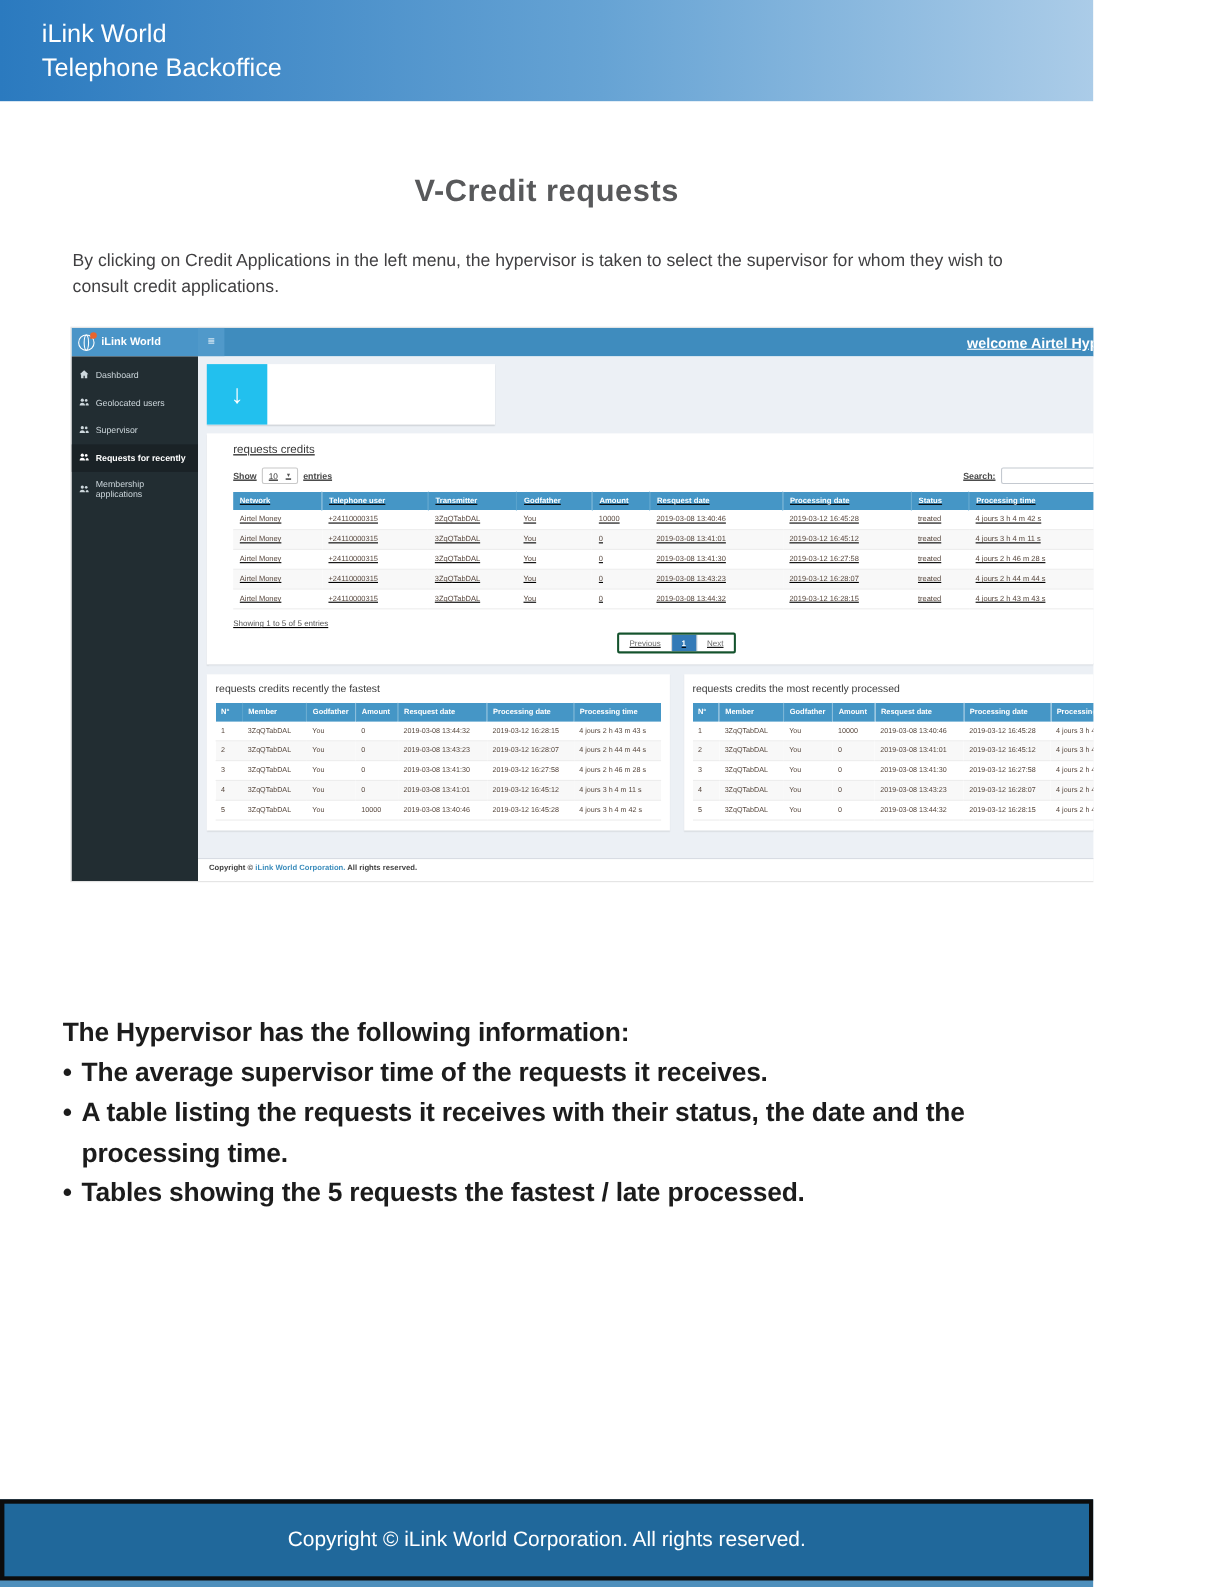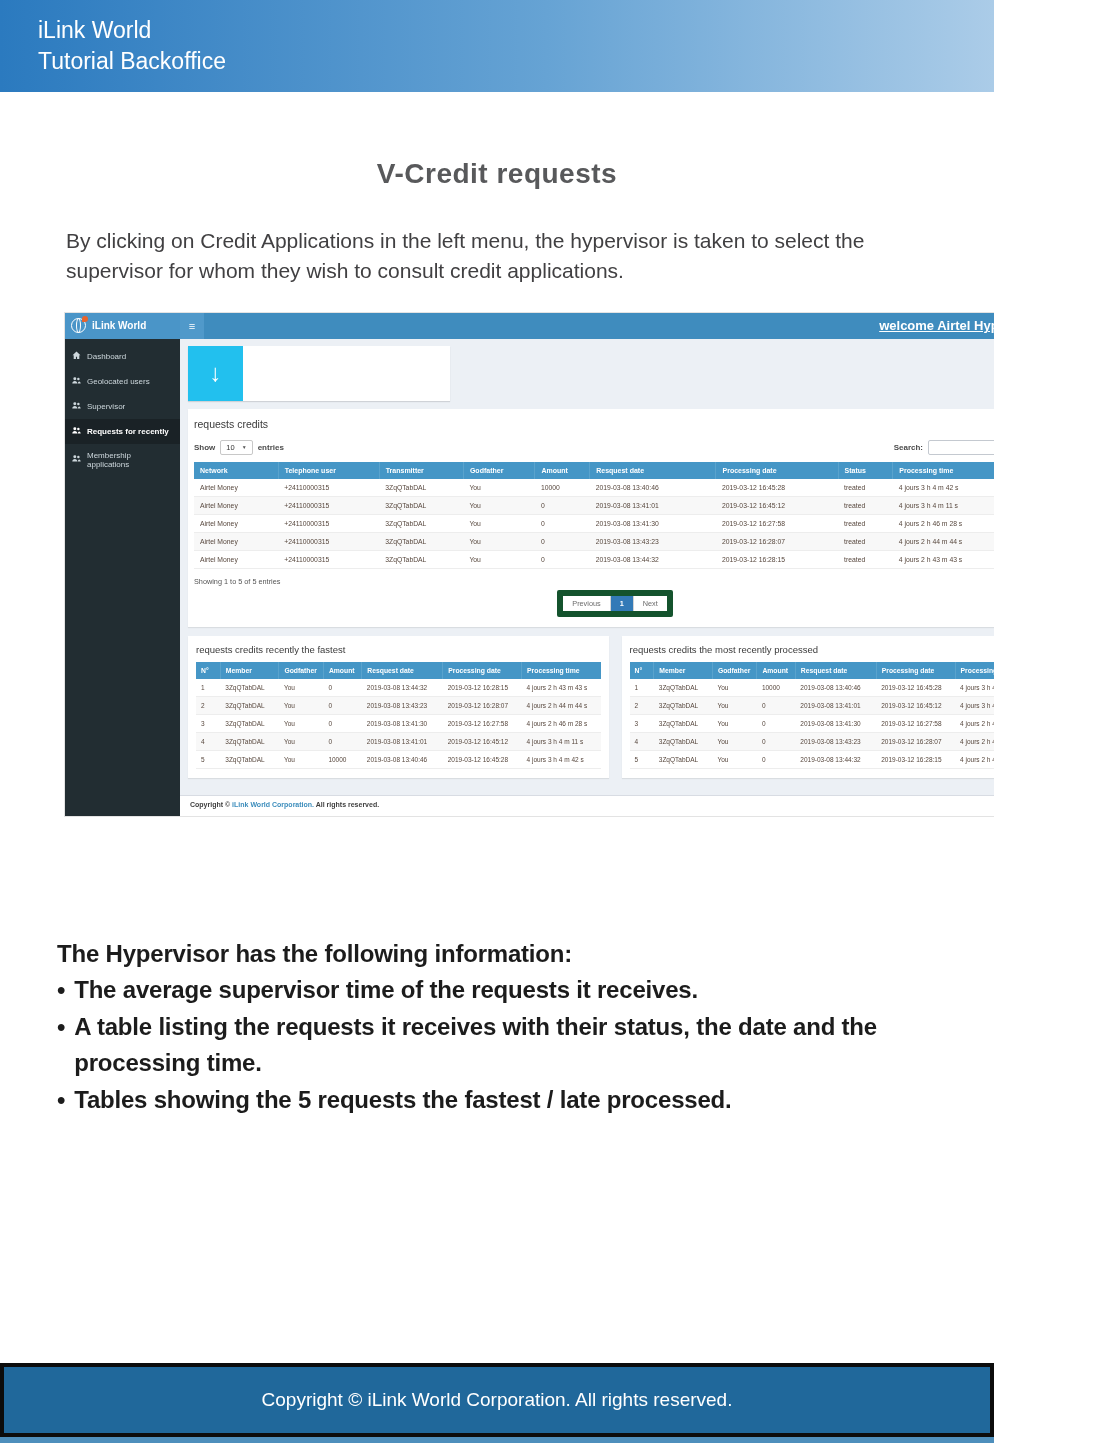--- a/index.html
+++ b/index.html
@@ -5,21 +5,21 @@
   * { margin:0; padding:0; box-sizing:border-box; }
   body { font-family:"Liberation Sans", sans-serif; background:#fff; }
   .page { position:relative; width:994px; height:1443px; background:#fff; overflow:hidden; }
 
   
   .banner { height:92px; background:linear-gradient(to right,#2b7abf 0%, #66a3d4 55%, #abcce8 100%);
             color:#fff; padding:15px 0 0 38px; font-size:23px; line-height:31px; }
 
   
   .doc-title { margin-top:66px; text-align:center; font-size:28px; font-weight:bold; color:#58595b; letter-spacing:.5px; }
-  .intro { margin:36px 66px 0; font-size:21px; color:#414042; line-height:1.45; }
+  .intro { margin:36px 66px 0; font-size:16px; color:#414042; line-height:1.45; }
 
   
   .shot { margin:26px 0 0 65px; width:985px; height:503px; display:flex; flex-direction:column;
           outline:1px solid #e3e3e3; font-family:"Liberation Sans",sans-serif; }
   .topbar { height:26px; display:flex; flex-shrink:0; }
   .brand { width:115px; background:#4a95c8; display:flex; align-items:center; gap:6px; padding-left:6px; }
   .brand-name { font-size:10px; font-weight:bold; color:#fff; }
   .logo { position:relative; width:15px; height:15px; flex-shrink:0; }
   .logo .globe { width:15px; height:15px; border:1.5px solid #fff; border-radius:50%; position:absolute; left:0; top:0; }
   .logo .meridian { position:absolute; left:4.5px; top:0; width:5px; height:15px; border:1px solid #fff; border-radius:50%; }
@@ -38,21 +38,21 @@
   .content { flex:1; background:#ecf0f5; display:flex; flex-direction:column; padding:7px 8px 0; min-width:0; }
 
   .info-box { width:262px; height:55px; display:flex; background:#fff; box-shadow:0 1px 1px rgba(0,0,0,.12); margin-bottom:8px; flex-shrink:0; }
   .ib-icon { width:55px; background:#22c0ee; color:#fff; display:flex; align-items:center; justify-content:center;
              font-size:24px; font-weight:bold; flex-shrink:0; }
   .ib-body { padding:9px 10px; }
   .ib-label { font-size:6.8px; color:#8a7363; letter-spacing:.2px; }
   .ib-value { margin-top:4px; font-size:10.5px; font-weight:bold; color:#2e2620; }
 
   .panel { background:#fff; box-shadow:0 1px 1px rgba(0,0,0,.08); }
-  .panel.main { padding:9px 6px 10px; margin-bottom:9px; }
+  .panel.main { padding:9px 24px 10px; margin-bottom:9px;text-decoration:underline; }
   .panel-title { font-size:10.5px; color:#3a3a3a; }
   .controls { display:flex; justify-content:space-between; align-items:center; margin-top:10px;
               font-size:8px; font-weight:bold; color:#4a4a4a; }
   .show-wrap { display:flex; align-items:center; }
   .select-box { display:inline-flex; align-items:center; gap:7px; border:1px solid #c8c8c8; border-radius:2px;
                 padding:2px 5px; margin:0 5px; font-weight:normal; font-size:7.5px; color:#333; background:#fff; }
   .caret { font-size:5px; color:#555; }
   .search-wrap { display:flex; align-items:center; gap:5px; }
   .search-input { width:108px; height:15px; border:1px solid #c4c9d0; border-radius:2px; background:#fff; }
 
@@ -77,21 +77,21 @@
   .small-table th:nth-child(1), .small-table td:nth-child(1){width:6%;}
   .small-table th:nth-child(2), .small-table td:nth-child(2){width:14.5%;}
   .small-table th:nth-child(3), .small-table td:nth-child(3){width:11%;}
   .small-table th:nth-child(4), .small-table td:nth-child(4){width:9.5%;}
   .small-table th:nth-child(5), .small-table td:nth-child(5){width:20%;}
   .small-table th:nth-child(6), .small-table td:nth-child(6){width:19.5%;}
   .small-table th:nth-child(7), .small-table td:nth-child(7){width:19.5%;}
 
   .table-meta { font-size:7.3px; color:#555; margin-top:8px; }
   .pagination-row { display:flex; justify-content:center; margin-top:4px; }
-  .pagination { display:inline-flex; border:6px solid #14532d; border-radius:2px; overflow:hidden; background:#fff; }
+  .pagination { display:inline-flex; border:2px solid #14532d; border-radius:2px; overflow:hidden; background:#fff; }
   .page-btn { padding:3px 9px; font-size:7.3px; color:#6b6b6b; background:#fff; border-right:1px solid #d4d4d4; cursor:pointer; }
   .page-btn:last-child { border-right:none; }
   .page-btn.active { background:#337ab7; color:#fff; font-weight:bold; }
 
   .bottom-row { display:flex; gap:13px; }
   .panel.small { flex:1; padding:8px 8px 9px; min-width:0; }
   .panel.small .panel-title { font-size:9.5px; }
   .panel.small th { font-size:6.8px; padding:5px 5px; }
   .panel.small td { font-size:6.5px; padding:5px 5px; }
 
@@ -112,21 +112,21 @@
                    color:#fff; font-size:19px; }
   .footer-strip { position:absolute; left:0; right:0; bottom:0; height:6px; background:#4e8fbc; }
 </style>
 </head>
 <body>
 
 <div class="page">
 
   <div class="banner">
     <div>iLink World</div>
-    <div>Tutorial Backoffice</div>
+    <div>Telephone Backoffice</div>
   </div>
 
   <div class="doc-title">V-Credit requests</div>
   <div class="intro">By clicking on Credit Applications in the left menu, the hypervisor is taken to select the supervisor for whom they wish to consult credit applications.</div>
 
   <div class="shot">
     <div class="topbar">
       <div class="brand">
         <span class="logo">
           <span class="globe"></span>

